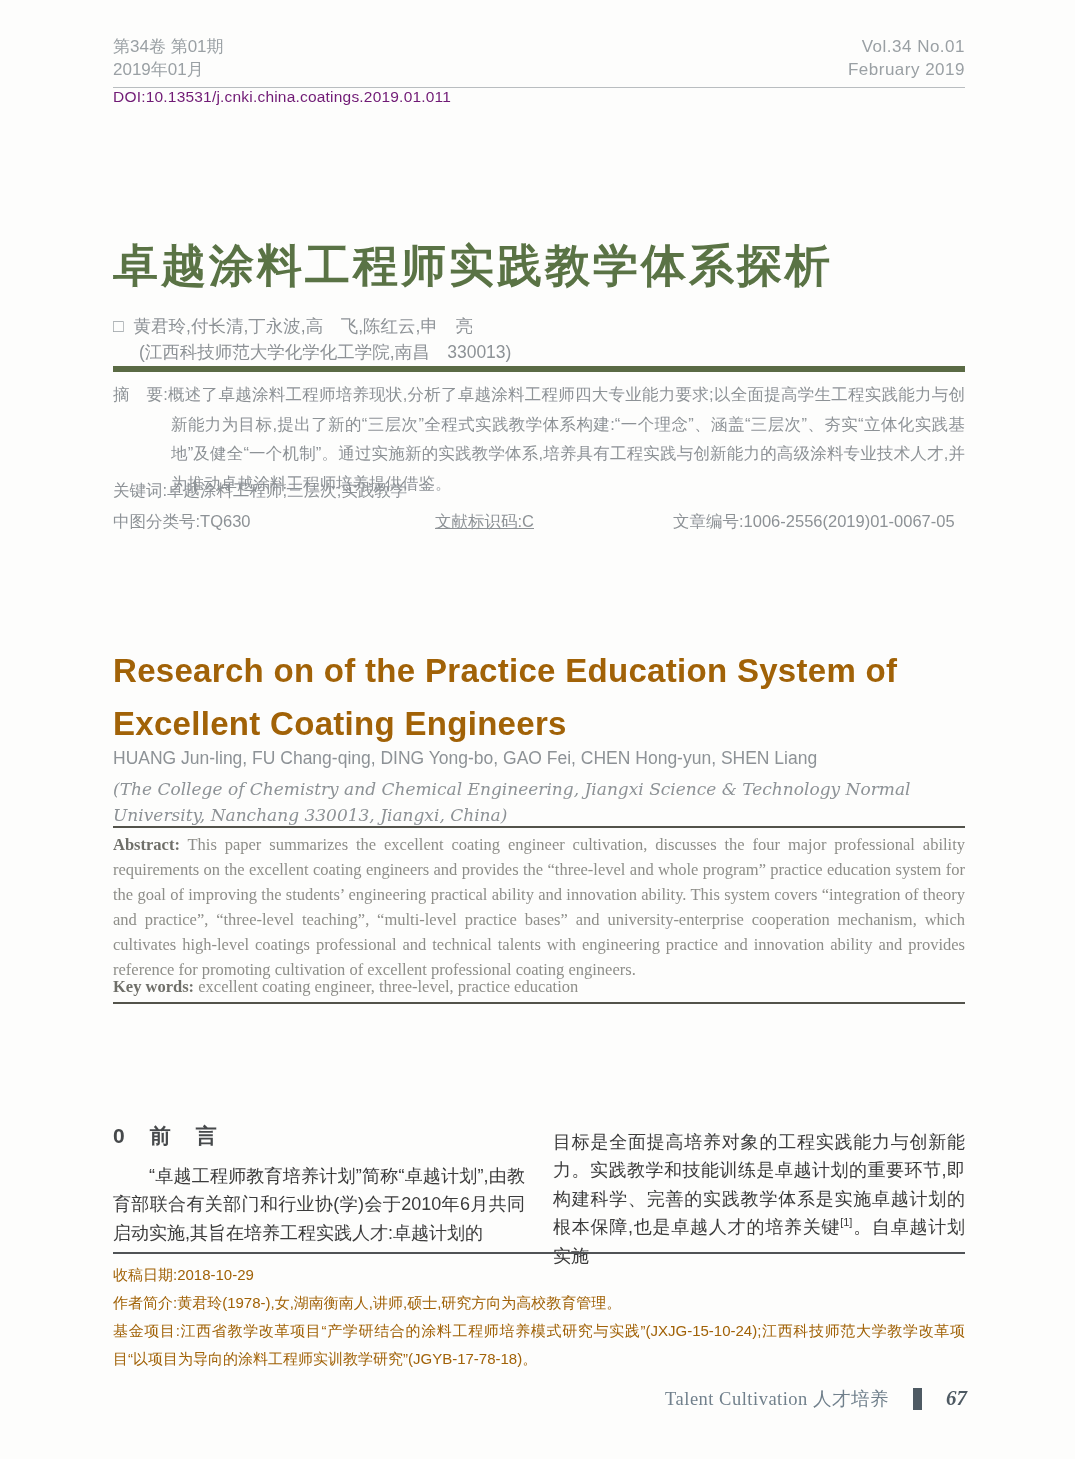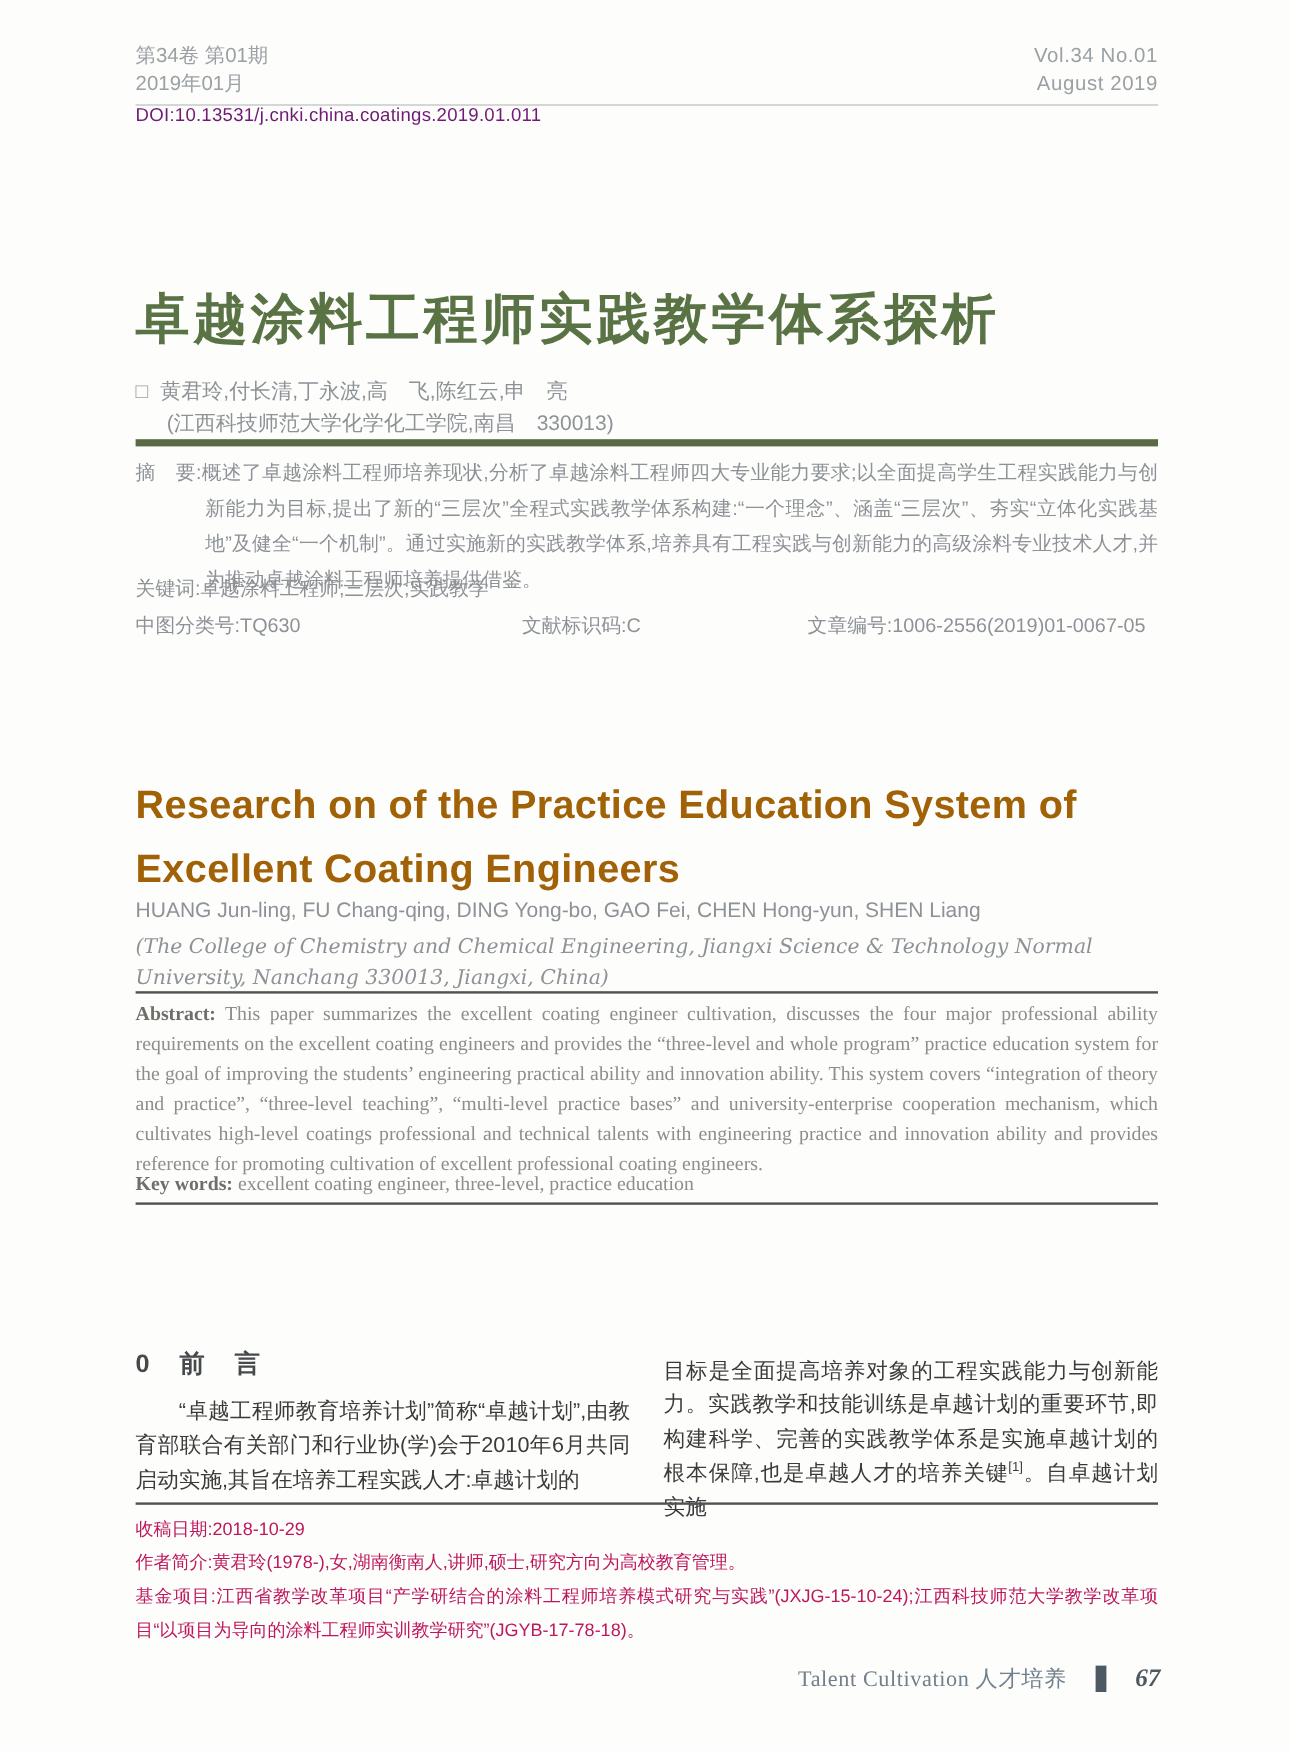--- a/index.html
+++ b/index.html
@@ -28,21 +28,21 @@
   .authors-cn .marker { margin-right:10px; color:#9aa0a4; }
   .affil-cn { top:340px; padding-left:26px; color:#8d9296; font-size:17.5px; }
 
   .green-bar { top:366px; height:6px; background:#5a6a44; }
 
   .abs-cn { top:380px; color:#8d9296; font-size:16.5px; line-height:1.79;
             text-align:justify; padding-left:58px; text-indent:-58px; }
   .kw-cn  { top:480px; color:#8d9296; font-size:16.5px; }
   .class-row { top:511px; display:flex; color:#8d9296; font-size:16.5px; }
   .class-row .c1 { width:322px; }
-  .class-row .c2 { width:238px; }
+  .class-row .c2 { width:238px;text-decoration:underline; }
   .class-row .c3 { flex:1; }
 
   
   .title-en { top:644px; color:#a16207; font-size:33px; font-weight:bold;
               line-height:1.62; letter-spacing:0.3px; }
   .authors-en { top:748px; color:#8d9296; font-size:17.5px; }
   .affil-en { top:777px; color:#8d9296; font-size:17px; line-height:1.5;
               font-family:"DejaVu Serif","Liberation Serif",serif; font-style:italic; }
   .rule-dark { height:2px; background:#53534b; }
   .rule1 { top:826px; }
@@ -57,21 +57,21 @@
   .col-left  { position:absolute; left:113px; top:1122px; width:412px; }
   .col-right { position:absolute; left:553px; top:1128px; width:412px; }
   .sec-head { font-size:21px; font-weight:bold; color:#46494b; letter-spacing:2px;
               margin-bottom:12px; }
   .body-par { font-size:18px; line-height:1.58; text-align:justify; color:#3b3b3b; }
   .body-par.indent { text-indent:2em; }
   .body-par sup { font-size:11px; vertical-align:super; line-height:0; }
 
   
   .fn-rule { top:1252px; height:2px; background:#505356; }
-  .fn-block { top:1261px; color:#be185d; font-size:15px; line-height:1.87;
+  .fn-block { top:1261px; color:#a16207; font-size:15px; line-height:1.87;
               text-align:justify; }
   .fn-block p { margin:0; }
 
   
   .footer { position:absolute; right:108px; top:1386px; display:flex;
             align-items:center; gap:24px;
             font-family:"Liberation Serif","DejaVu Serif",serif; }
   .footer-label { color:#71808c; font-size:18.5px; letter-spacing:0.5px; }
   .footer-bar { width:9px; height:22px; background:#4e5a63; }
   .footer-page { color:#4e5a63; font-size:21px; font-weight:bold; font-style:italic; }
@@ -79,21 +79,21 @@
 </head>
 <body>
 
 <div class="abs hdr">
   <div class="hdr-left">
     <div>第34卷 第01期</div>
     <div>2019年01月</div>
   </div>
   <div class="hdr-right">
     <div>Vol.34  No.01</div>
-    <div>August 2019</div>
+    <div>February 2019</div>
   </div>
 </div>
 <div class="abs doi-line">DOI:10.13531/j.cnki.china.coatings.2019.01.011</div>
 
 <h1 class="abs title-cn">卓越涂料工程师实践教学体系探析</h1>
 <div class="abs authors-cn">
   <span class="marker">□</span><span>黄君玲,付长清,丁永波,高　飞,陈红云,申　亮</span>
 </div>
 <div class="abs affil-cn">(江西科技师范大学化学化工学院,南昌　330013)</div>
 

